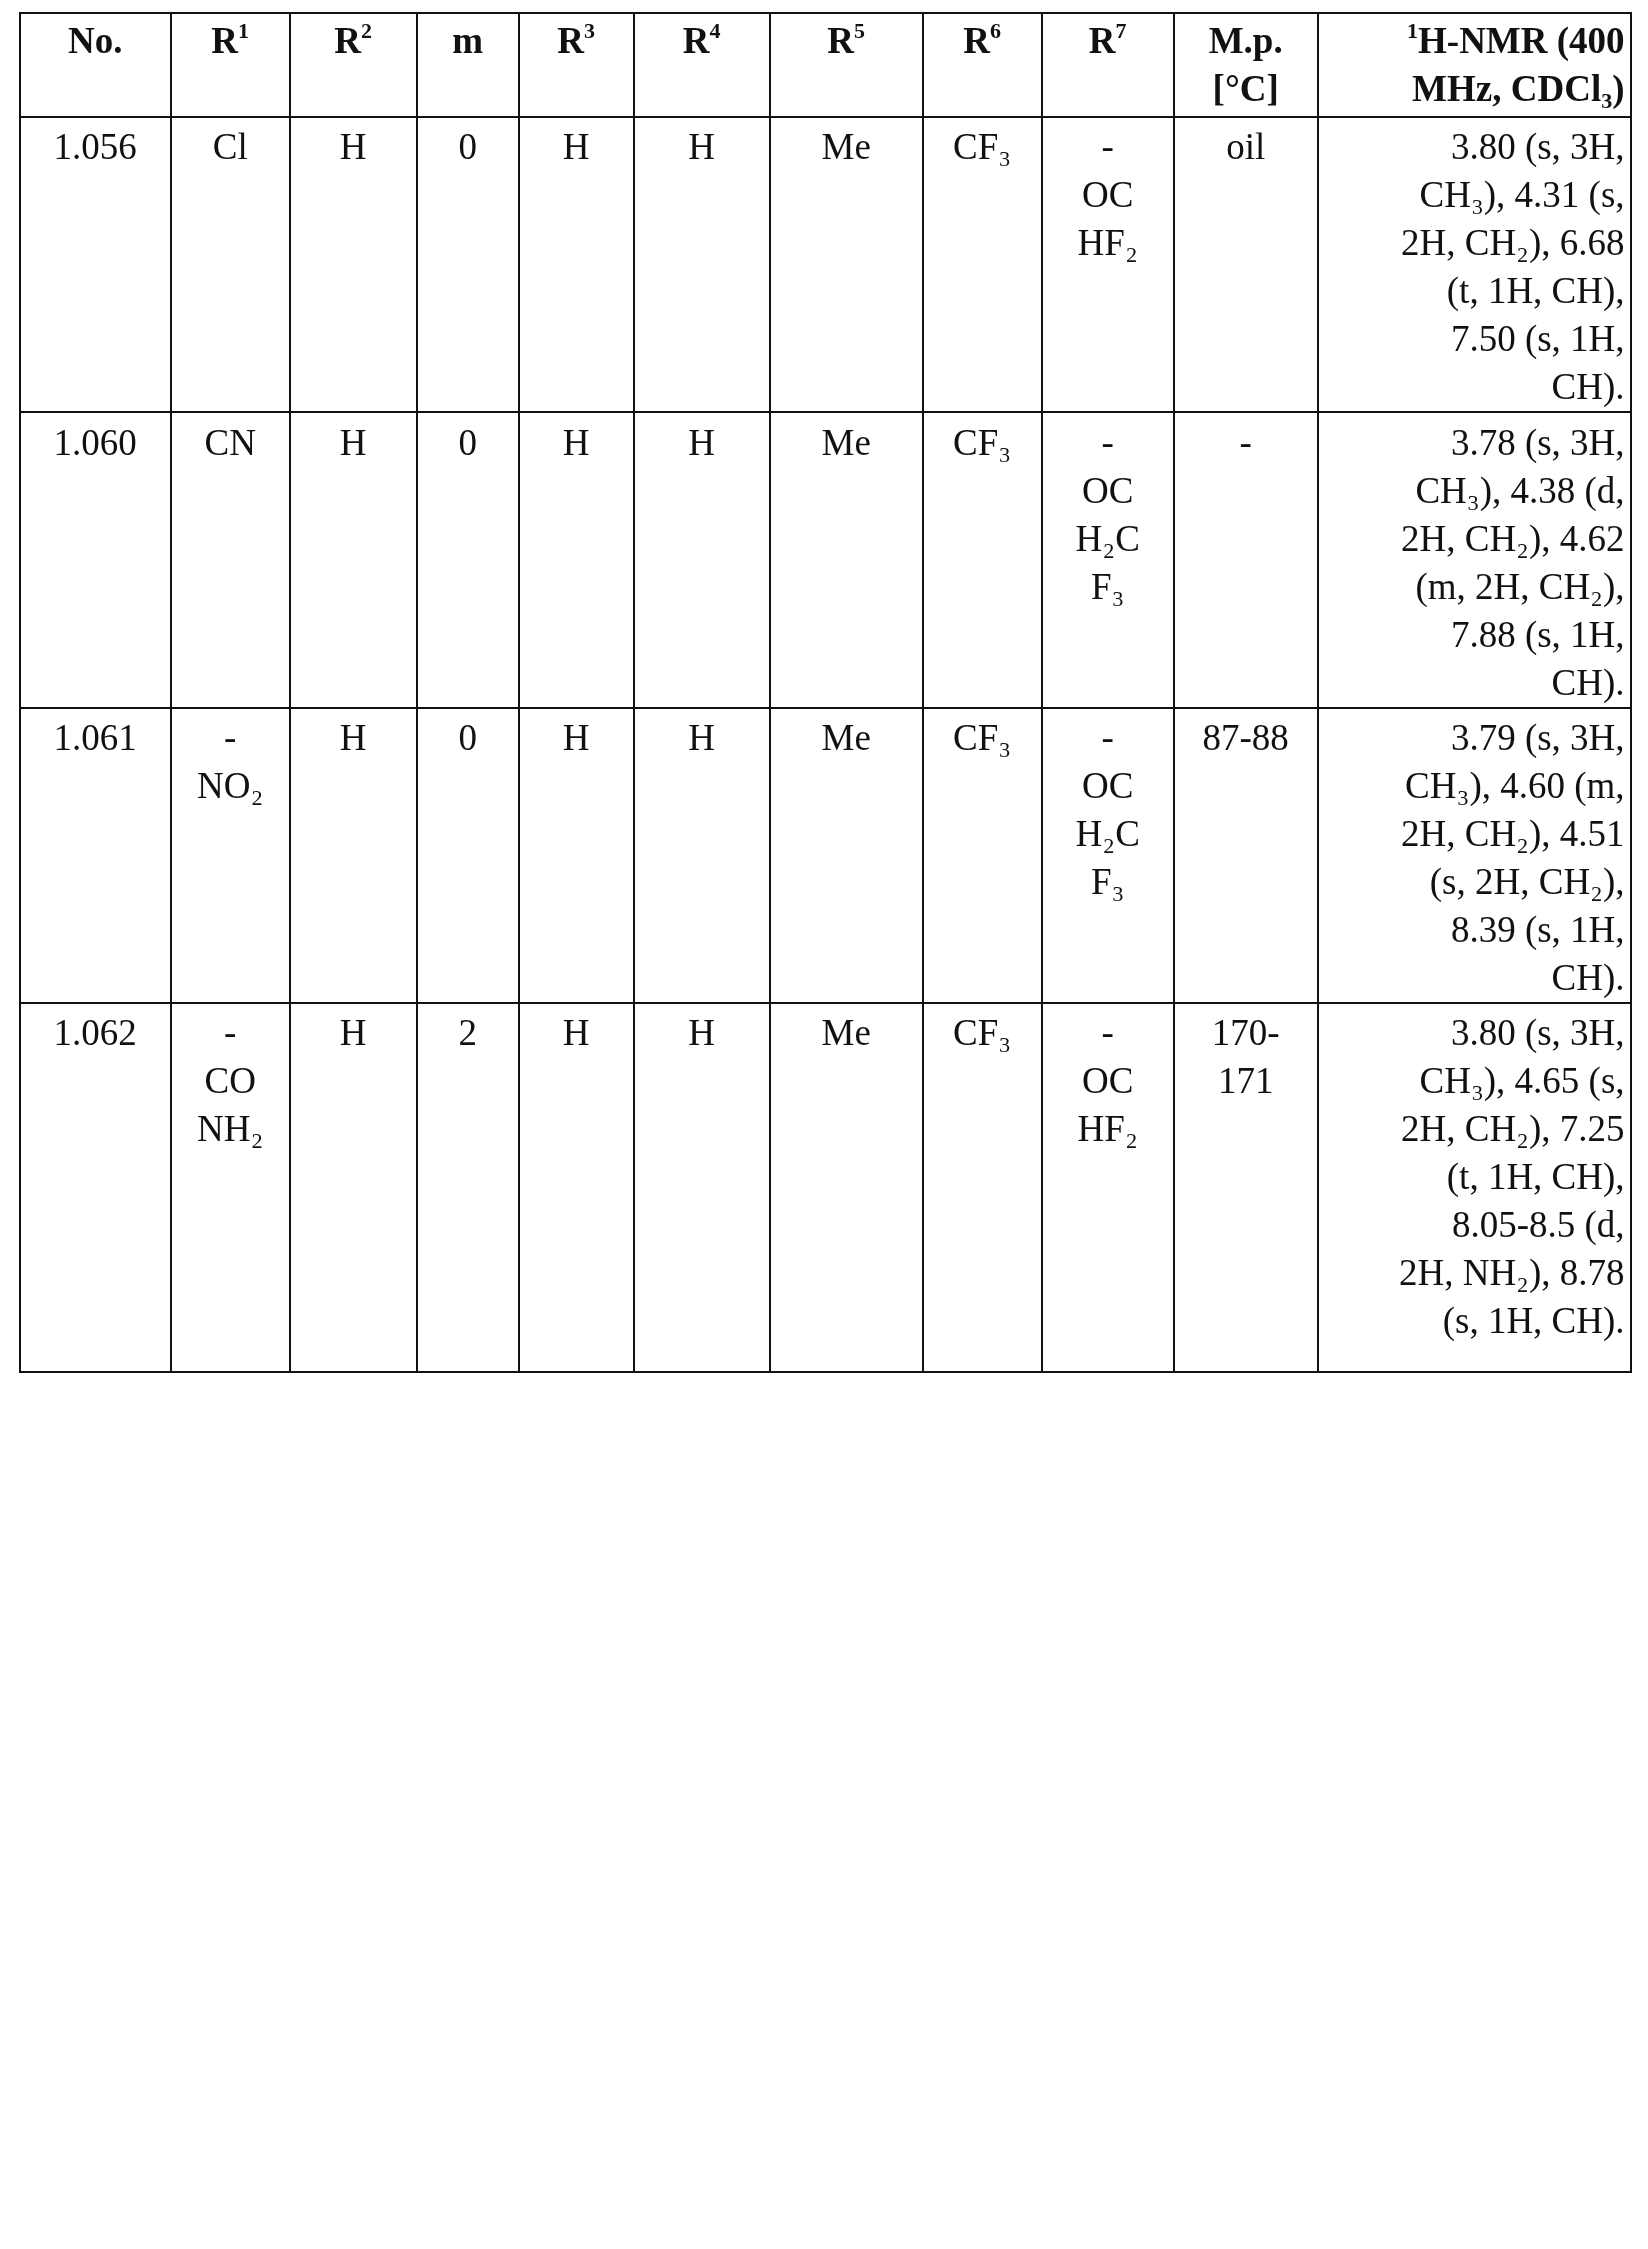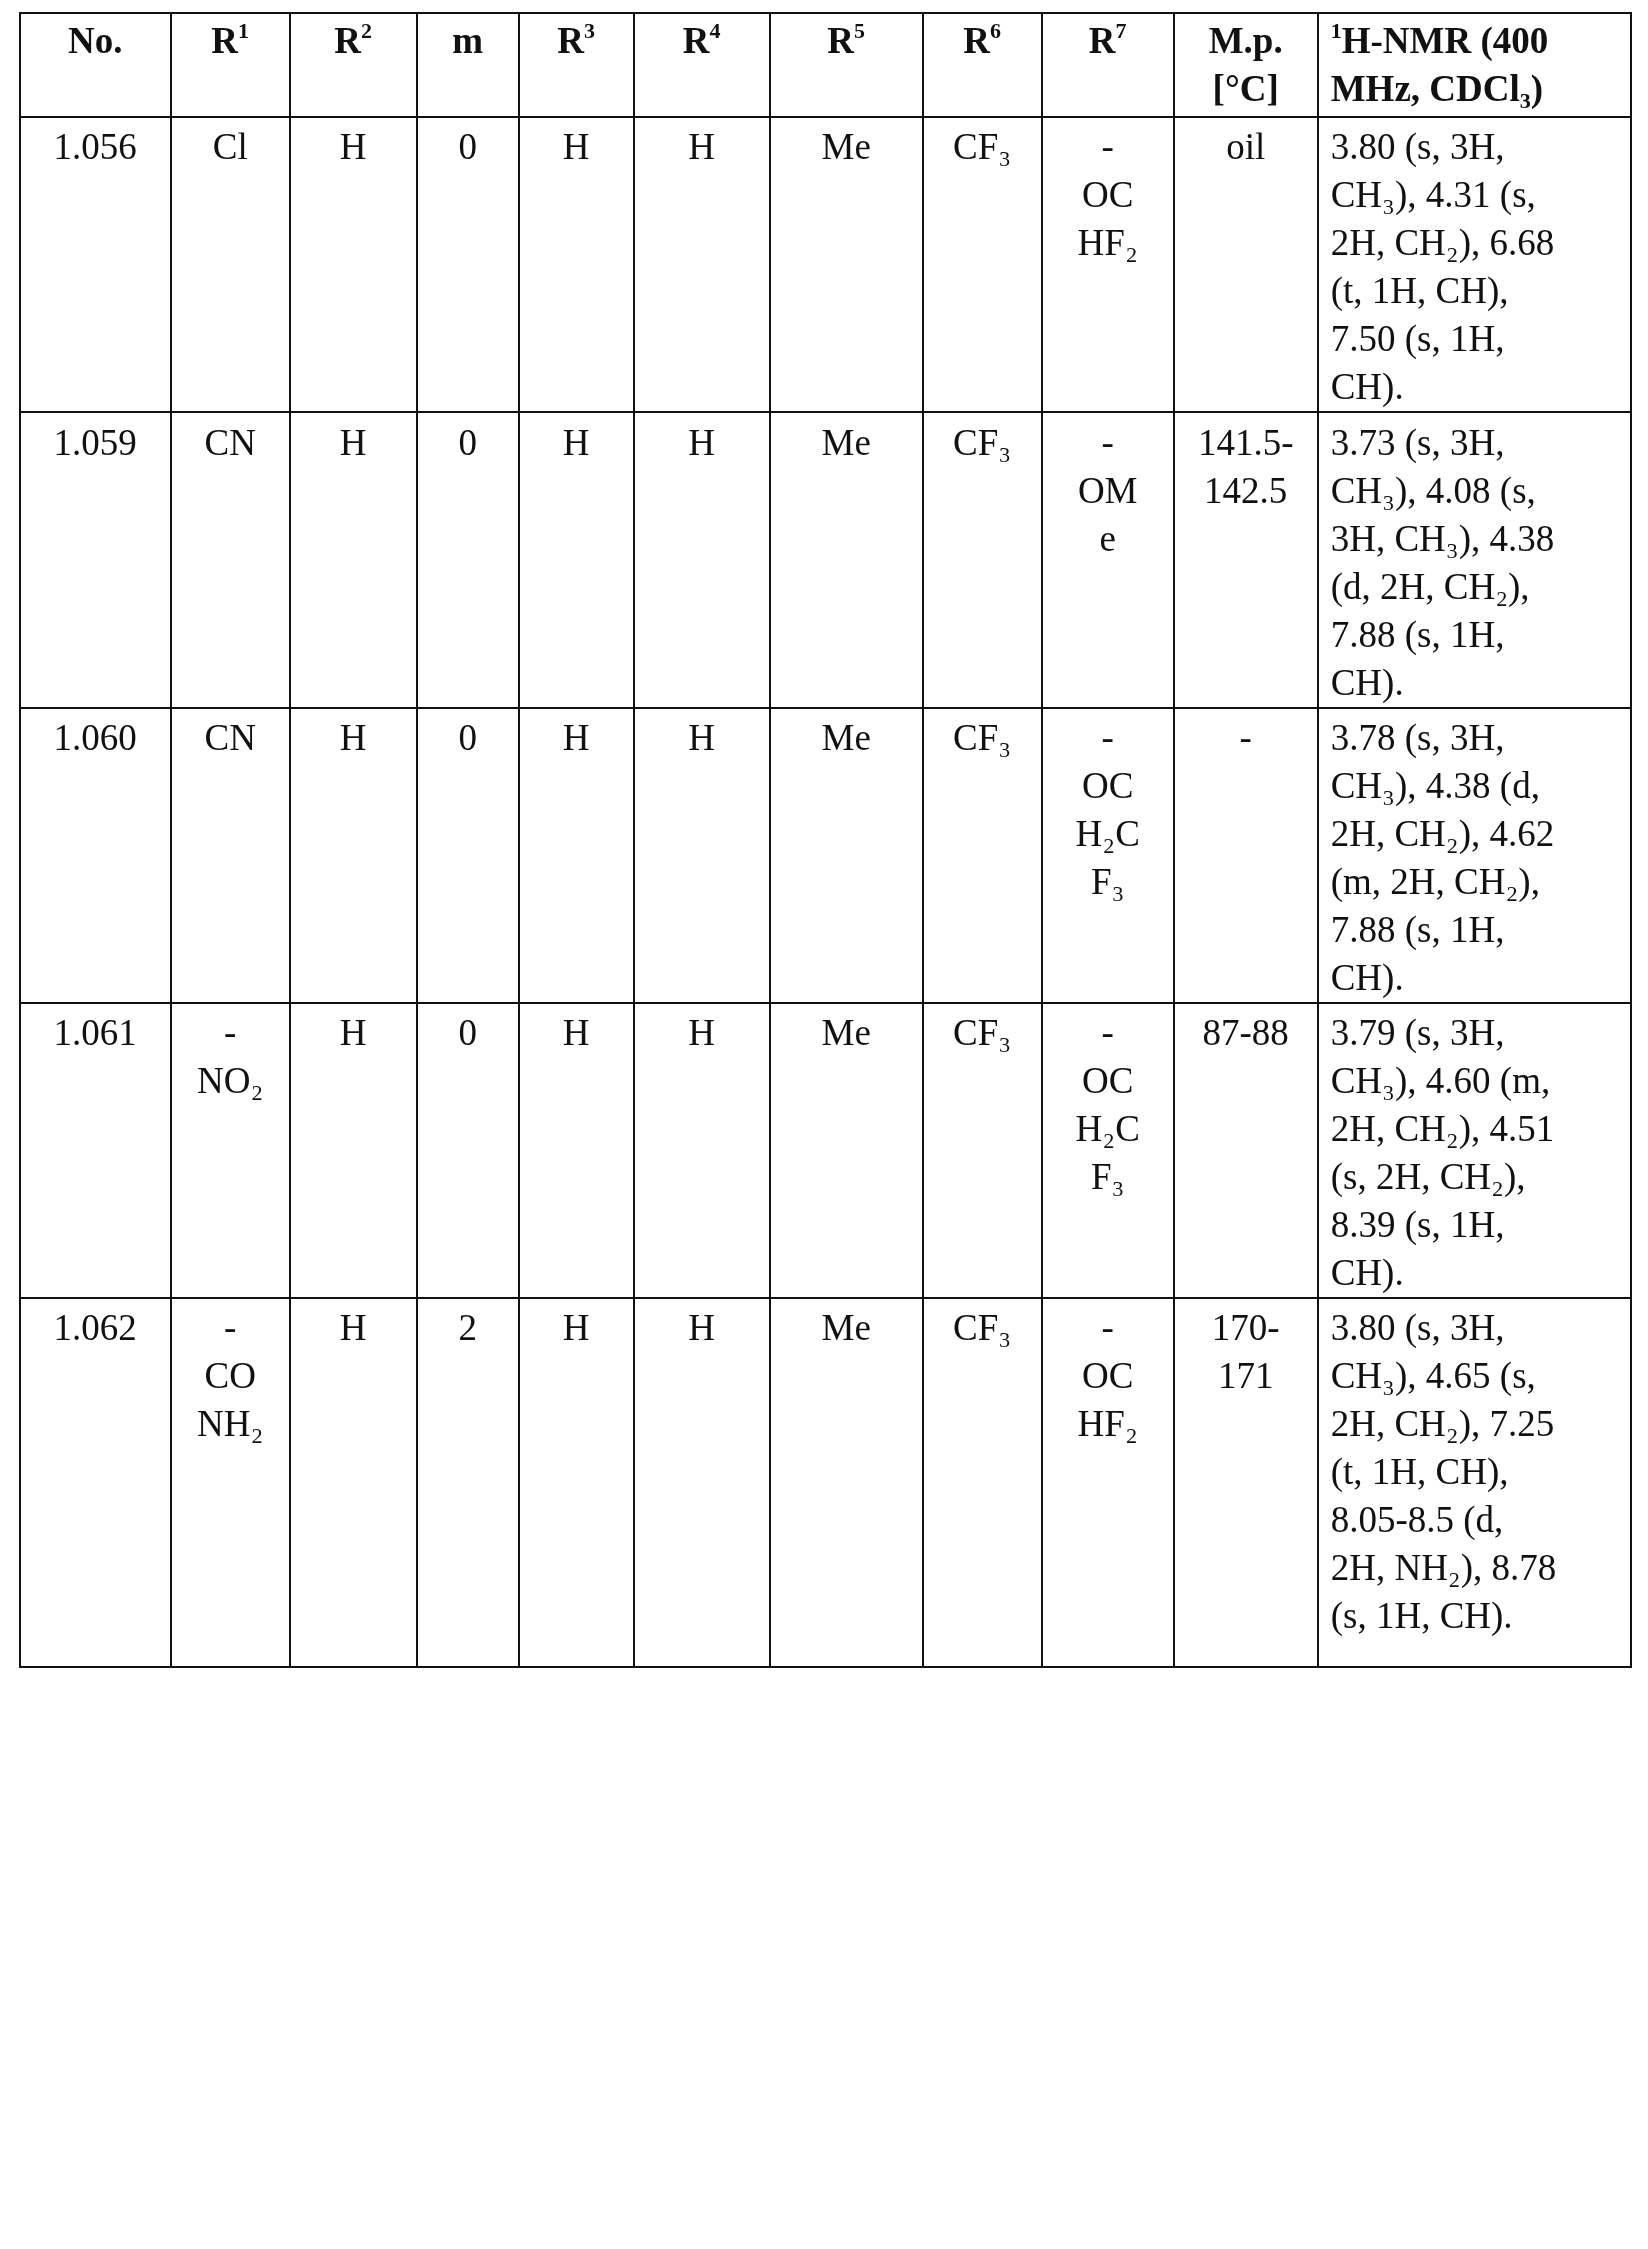--- a/index.html
+++ b/index.html
@@ -3,21 +3,21 @@
 <meta charset="utf-8">
 <style>
   html, body { margin: 0; padding: 0; background: #ffffff; }
   body { width: 1649px; height: 2250px; position: relative; overflow: hidden;
          font-family: "Liberation Serif", "DejaVu Serif", serif; color: #111; }
   table.data { position: absolute; left: 18.7px; top: 12px; border-collapse: collapse;
                table-layout: fixed; width: 1610px; }
   table.data th, table.data td { border: 2.5px solid #111; vertical-align: top;
                text-align: center; padding: 5.1px 3.4px 0 3.4px; font-size: 37px; line-height: 48px; }
   table.data th { font-weight: bold; height: 99px; padding-top: 3.4px; margin-left: 44px; }
-  table.data td.nmr, table.data th.nmr { text-align: left; padding-left: 12px; padding-right: 5.1px; }
+  table.data td.nmr, table.data th.nmr { text-align: right; padding-left: 12px; padding-right: 5.1px; }
   table.data tr.r1 td { height: 280px; }
   table.data tr.r2 td { height: 280px; }
   table.data tr.r3 td { height: 280px; }
   table.data tr.r4 td { height: 280px; }
   table.data tr.r5 td { height: 280px; margin-left: 27px; }
   table.data tr.r6 td { height: 280px; }
   table.data tr.r7 td { height: 362px; }
   .cellwrap { white-space: pre-line; }
   sup { font-size: 22px; vertical-align: 15.3px; line-height: 0; }
 </style>
@@ -67,41 +67,20 @@
       <td>CF₃</td>
       <td class="cellwrap">-
 OC
 HF₂</td>
       <td class="cellwrap">oil</td>
       <td class="nmr cellwrap">3.80 (s, 3H,
 CH₃), 4.31 (s,
 2H, CH₂), 6.68
 (t, 1H, CH),
 7.50 (s, 1H,
-CH).</td>
-    </tr>
-    <tr class="r4">
-      <td>1.059</td>
-      <td class="cellwrap">CN</td>
-      <td>H</td>
-      <td>0</td>
-      <td>H</td>
-      <td>H</td>
-      <td>Me</td>
-      <td>CF₃</td>
-      <td class="cellwrap">-
-OM
-e</td>
-      <td class="cellwrap">141.5-
-142.5</td>
-      <td class="nmr cellwrap">3.73 (s, 3H,
-CH₃), 4.08 (s,
-3H, CH₃), 4.38
-(d, 2H, CH₂),
-7.88 (s, 1H,
 CH).</td>
     </tr>
     <tr class="r5">
       <td>1.060</td>
       <td class="cellwrap">CN</td>
       <td>H</td>
       <td>0</td>
       <td>H</td>
       <td>H</td>
       <td>Me</td>

